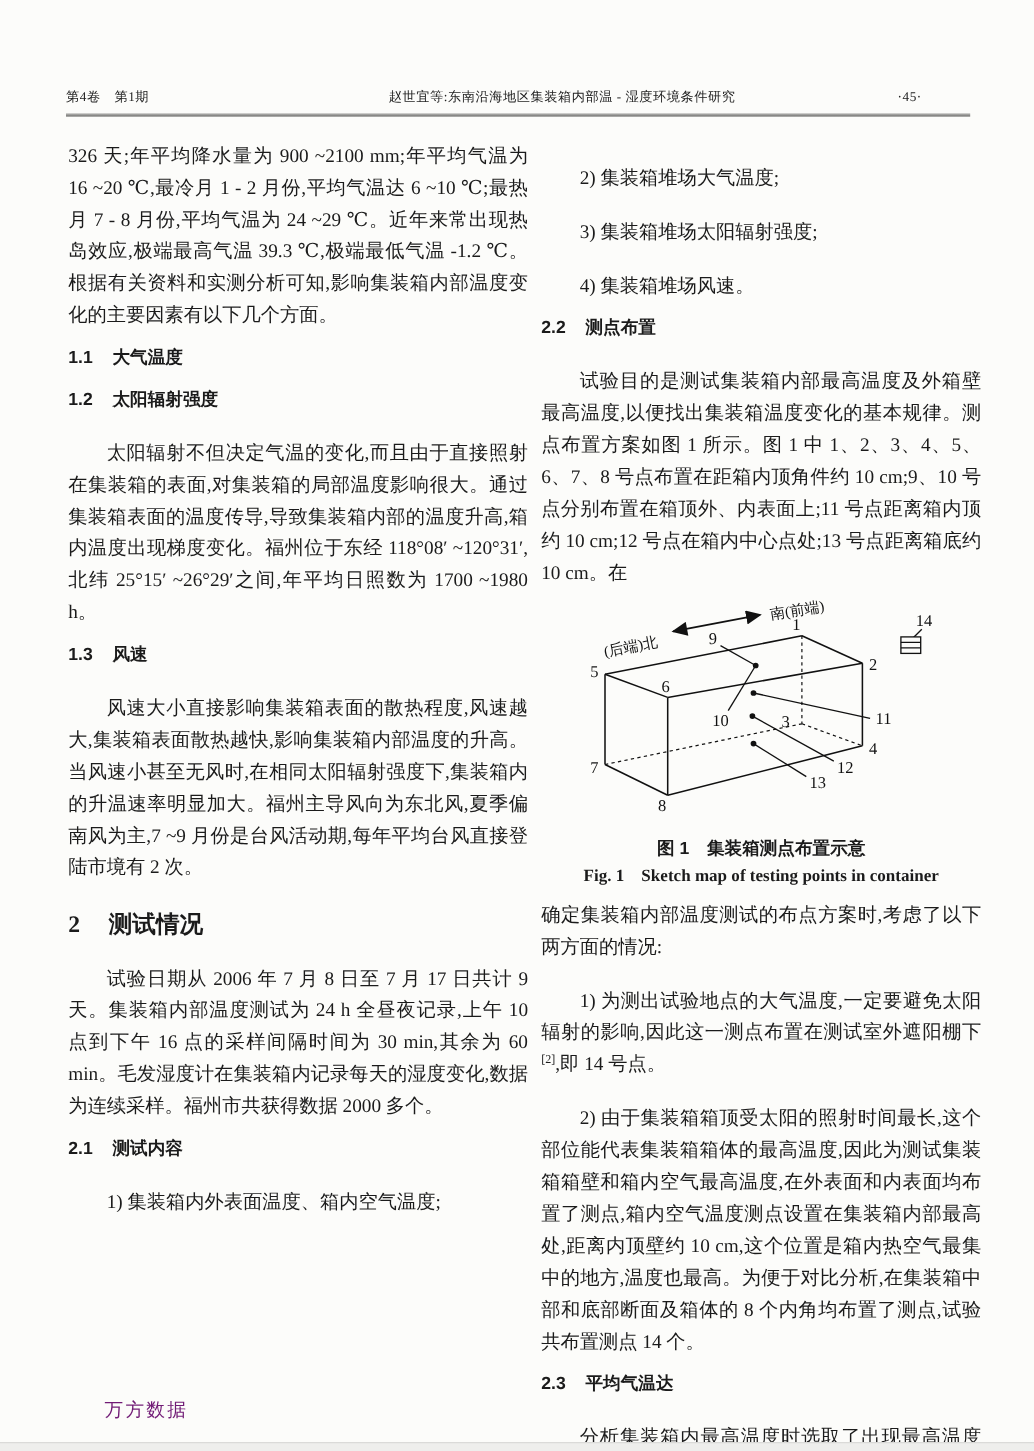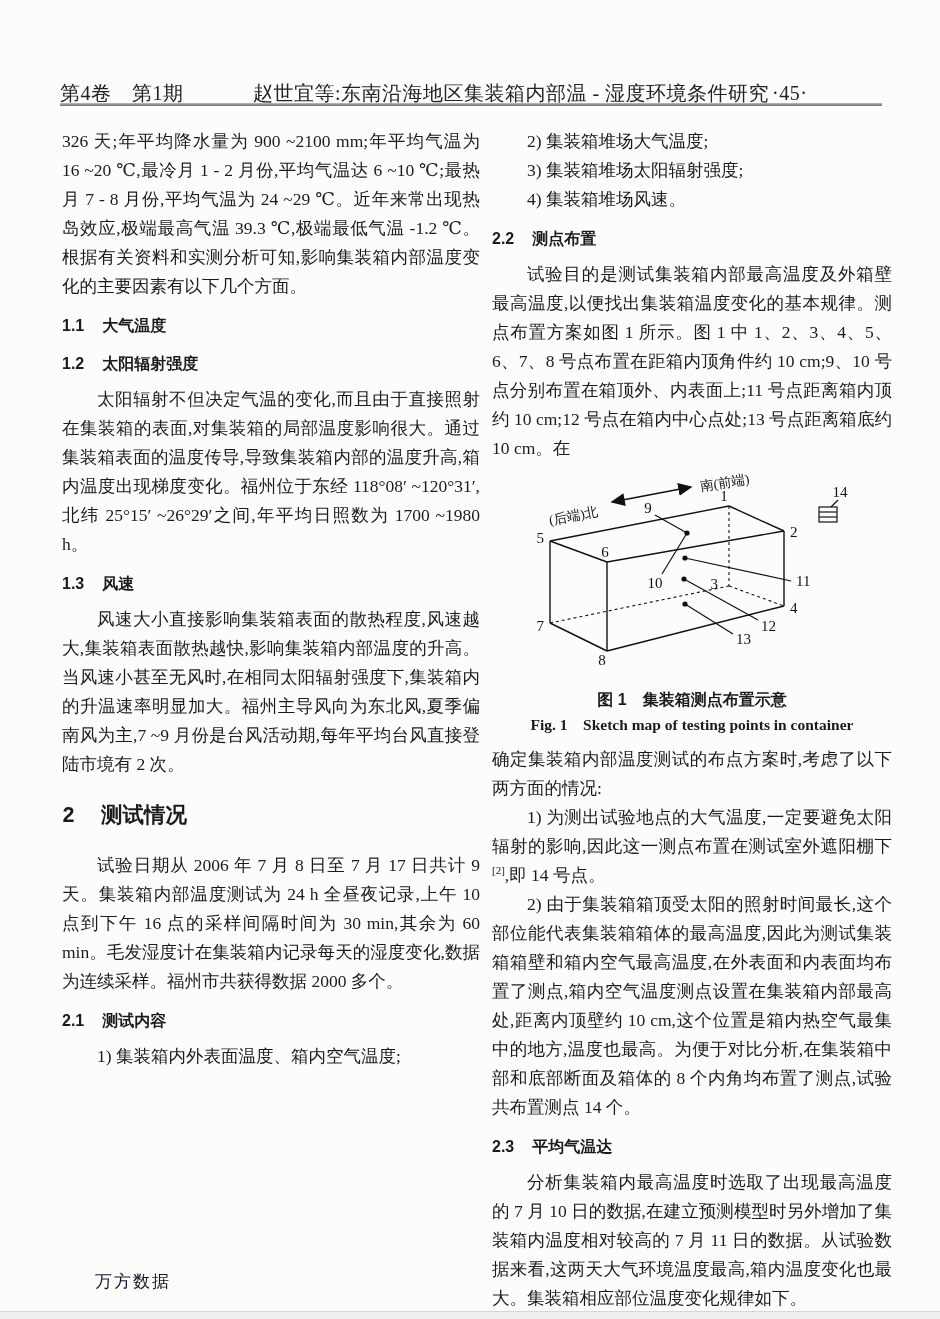--- a/index.html
+++ b/index.html
@@ -8,42 +8,42 @@
     width:940px;height:1319px;
     background:#fcfcfa;
     font-family:"Liberation Serif","DejaVu Serif",serif;
     color:#1b1b1b;
     overflow:hidden;
   }
   
   .header-row{
     position:absolute;left:60px;top:80px;width:822px;
     display:flex;align-items:baseline;
-    font-size:20px;letter-spacing:.5px;color:#222;
+    font-size:12px;letter-spacing:.5px;color:#222;
   }
   .hdr-left{width:190px;white-space:nowrap;}
   .hdr-center{flex:1;text-align:center;white-space:nowrap;}
-  .hdr-right{width:110px;text-align:left;white-space:nowrap;}
+  .hdr-right{width:110px;text-align:center;white-space:nowrap;}
   .header-rule{
     position:absolute;left:60px;top:103px;width:822px;height:3px;
     background:linear-gradient(#bdbdbb,#6e6e6c);
   }
   
   .col{position:absolute;top:127px;font-size:17.5px;line-height:29px;text-align:justify;}
   .col-left{left:62px;width:418px;}
   .col-right{left:492px;width:400px;}
   p{margin:0;}
-  .indent{text-indent:2em;}
+  .indent{text-indent:2em;margin-top:20px;}
   .h3{
     font-family:"Liberation Sans","DejaVu Sans",sans-serif;
     font-weight:bold;font-size:16px;line-height:26px;
     margin:12px 0 8px 0;text-align:left;
   }
   .h2{
-    font-family:Liberation Mono, monospace;
+    font-family:Liberation Serif, serif;
     font-weight:bold;font-size:21.5px;line-height:30px;
     margin:22px 0 20px 0;text-align:left;
   }
   .sec-num{margin-right:18px;}
   .sec-num-big{margin-right:26px;}
   sup.ref{font-size:11px;line-height:0;}
   
   .figure-block{margin:10px 0 6px 0;}
   .figure-svg{display:block;margin:0 auto;}
   .fig-cap-cn{
@@ -52,21 +52,21 @@
   }
   .fig-cap-en{
     font-family:"Liberation Serif","DejaVu Serif",serif;
     font-weight:600;font-size:15.5px;text-align:center;line-height:24px;margin-bottom:8px;
   }
   svg text{font-family:"Liberation Serif","DejaVu Serif",serif;font-size:15px;fill:#111;}
   svg .axis-label{font-size:13.5px;}
   
   .watermark{
     position:absolute;left:95px;top:1270px;
-    font-size:17px;color:#0f172a;letter-spacing:2px;
+    font-size:17px;color:#701a75;letter-spacing:2px;
   }
   .scan-band{
     position:absolute;left:0;top:1311px;width:940px;height:8px;
     background:#eeeeec;border-top:1px solid #d7d7d5;
   }
 </style>
 </head>
 <body>
 
 <div class="page">

